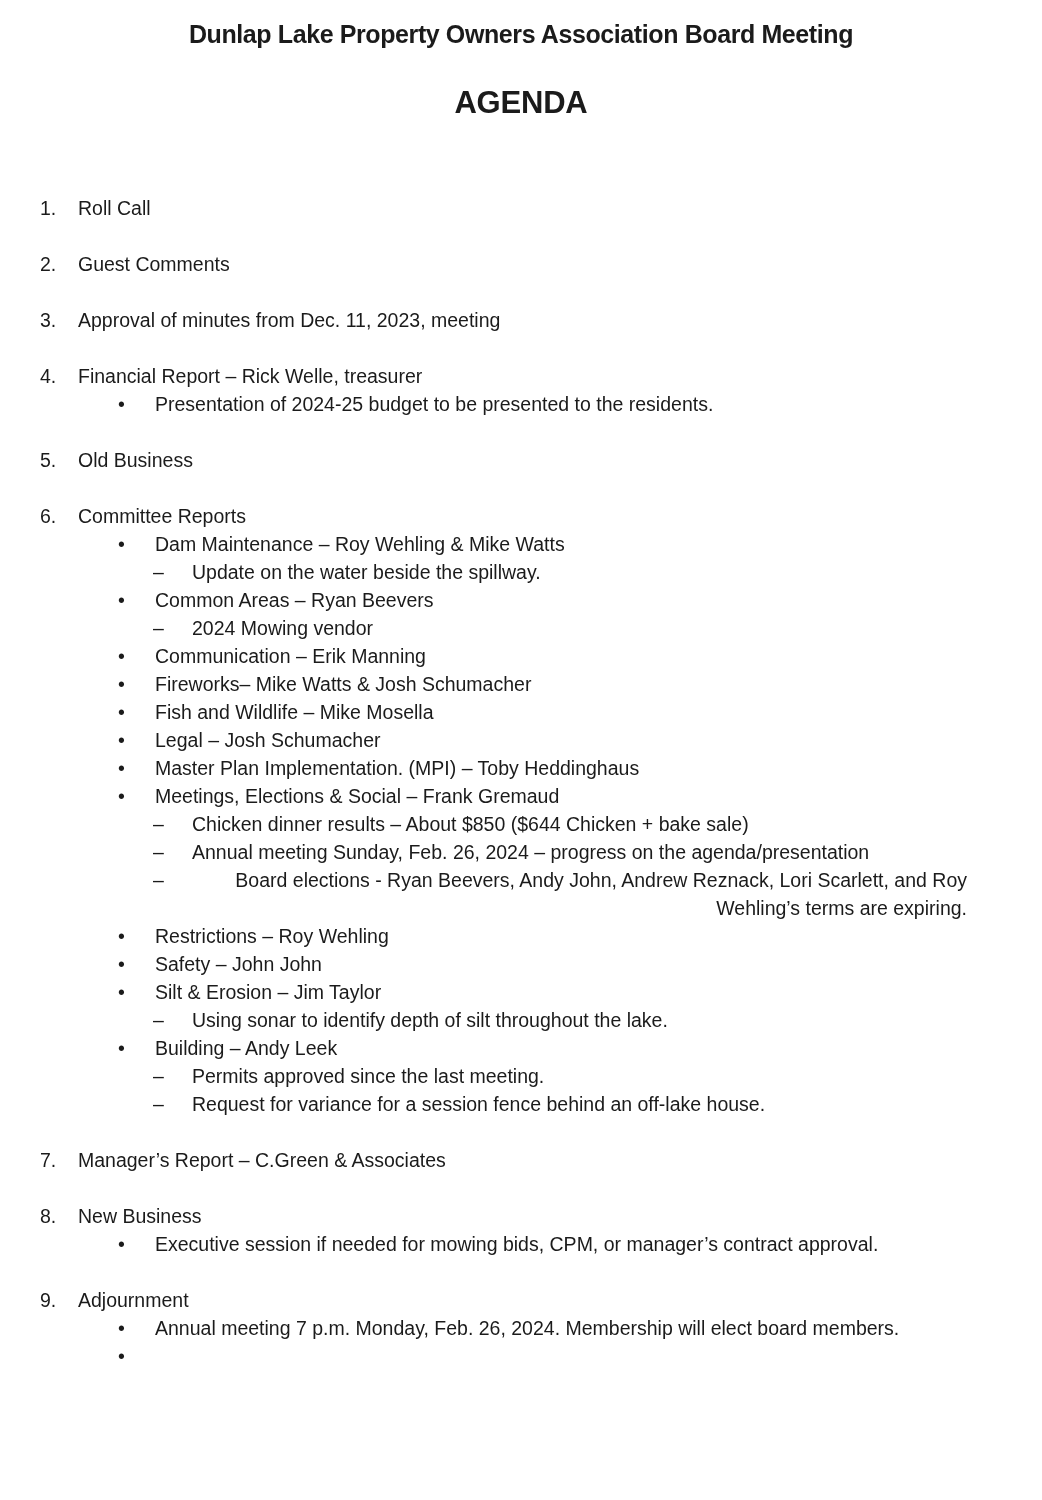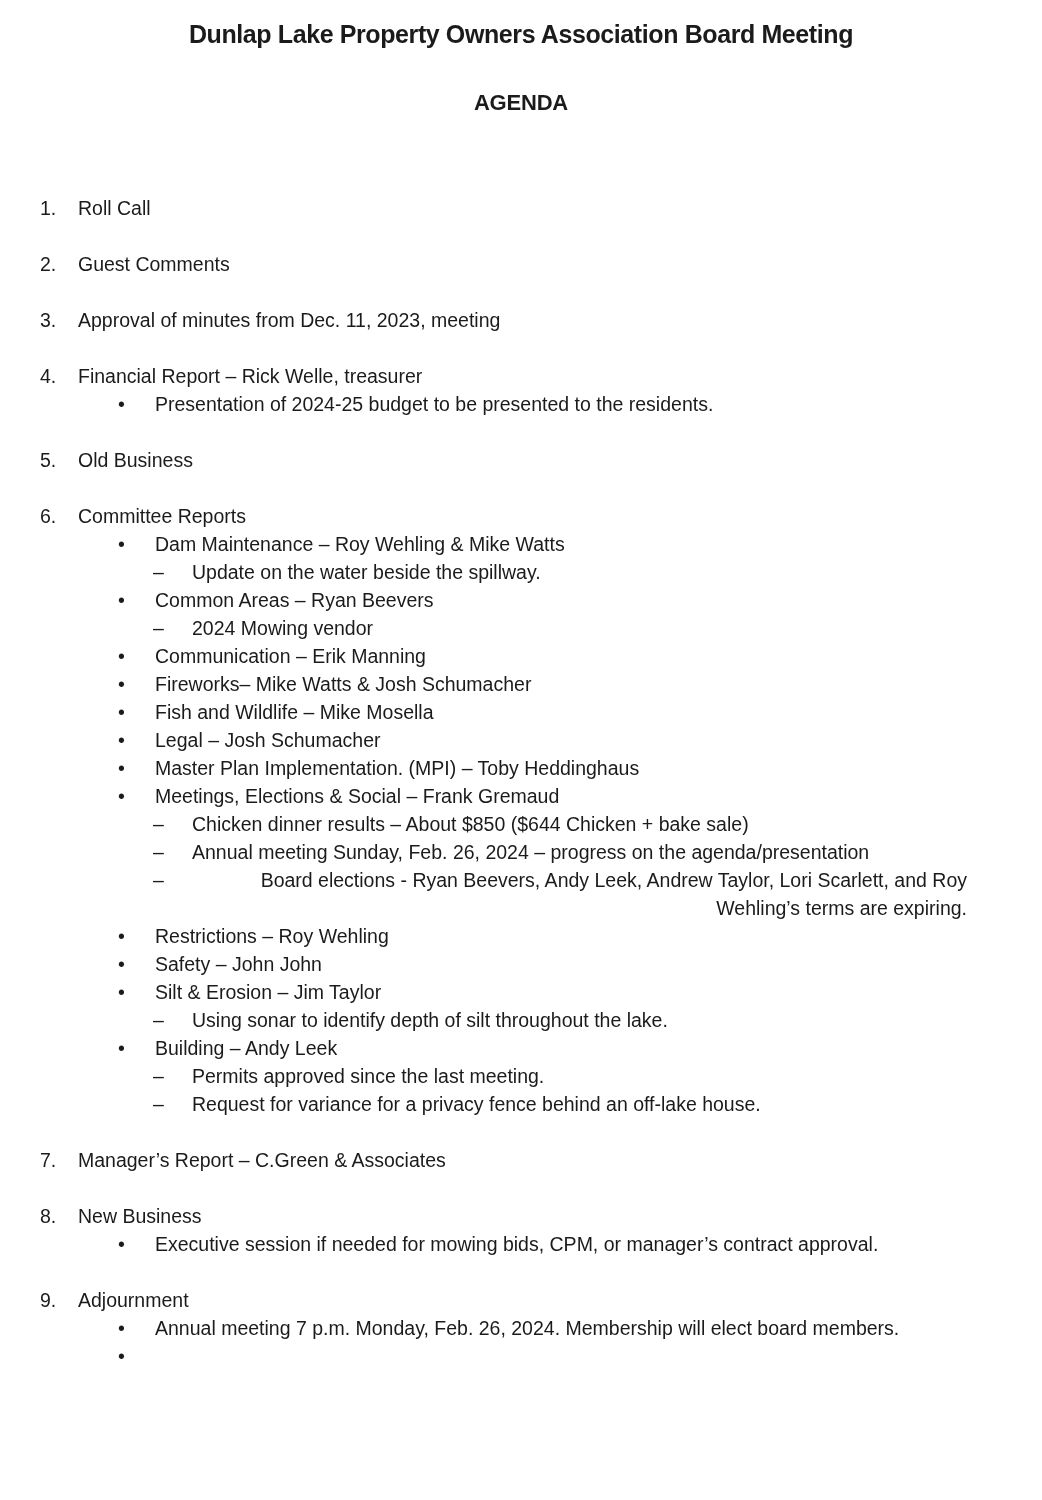--- a/index.html
+++ b/index.html
@@ -19,21 +19,21 @@
   .title-line {
     font-size: 25px;
     font-weight: bold;
     line-height: 36px;
     letter-spacing: -0.4px;
     white-space: nowrap;
   }
   .agenda-heading {
     margin-top: 30px;
     text-align: center;
-    font-size: 22px;
+    font-size: 31px;
     font-weight: bold;
     line-height: 42px;
     letter-spacing: -0.2px;
   }
   .agenda-list {
     margin-top: 70px;
     padding-left: 40px;
     padding-right: 40px;
     font-size: 19.5px;
     line-height: 28px;
@@ -146,21 +146,21 @@
       <div class="sub dash">
     <div class="glyph">–</div>
     <div class="text">Chicken dinner results – About $850 ($644 Chicken + bake sale)</div>
   </div>
       <div class="sub dash">
     <div class="glyph">–</div>
     <div class="text">Annual meeting Sunday, Feb. 26, 2024 – progress on the agenda/presentation</div>
   </div>
       <div class="sub dash">
     <div class="glyph">–</div>
-    <div class="text">Board elections - Ryan Beevers, Andy Leek, Andrew Taylor, Lori Scarlett, and Roy Wehling’s terms are expiring.</div>
+    <div class="text">Board elections - Ryan Beevers, Andy John, Andrew Reznack, Lori Scarlett, and Roy Wehling’s terms are expiring.</div>
   </div>
       <div class="sub bullet">
     <div class="glyph">•</div>
     <div class="text">Restrictions – Roy Wehling</div>
   </div>
       <div class="sub bullet">
     <div class="glyph">•</div>
     <div class="text">Safety – John John</div>
   </div>
       <div class="sub bullet">
@@ -174,21 +174,21 @@
       <div class="sub bullet">
     <div class="glyph">•</div>
     <div class="text">Building – Andy Leek</div>
   </div>
       <div class="sub dash">
     <div class="glyph">–</div>
     <div class="text">Permits approved since the last meeting.</div>
   </div>
       <div class="sub dash">
     <div class="glyph">–</div>
-    <div class="text">Request for variance for a privacy fence behind an off-lake house.</div>
+    <div class="text">Request for variance for a session fence behind an off-lake house.</div>
   </div>
       <div class="item">
     <div class="num">7.</div>
     <div class="text">Manager’s Report – C.Green &amp; Associates</div>
   </div>
       <div class="item">
     <div class="num">8.</div>
     <div class="text">New Business</div>
   </div>
       <div class="sub bullet">

